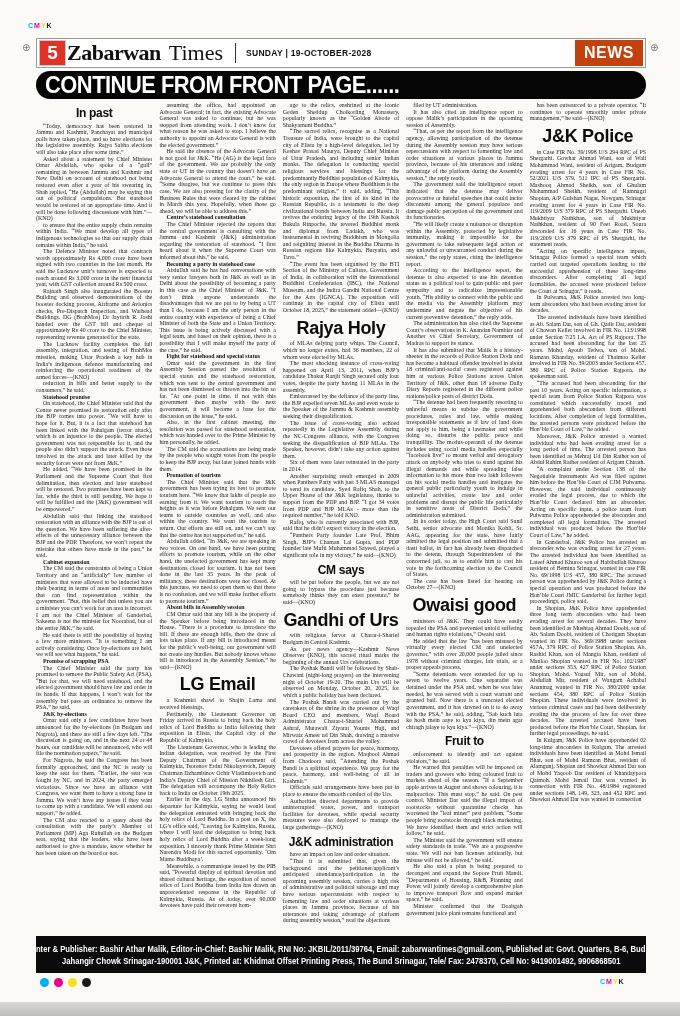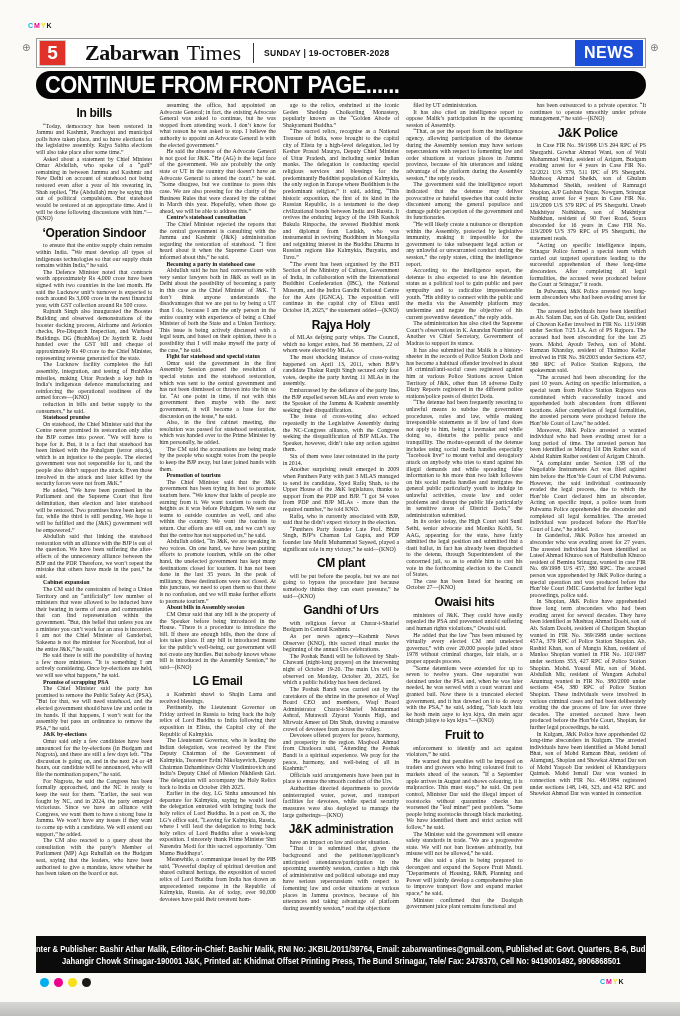--- a/index.html
+++ b/index.html
@@ -10,43 +10,43 @@
   .cmyk-letters span{display:inline-block;}
   .regmark{position:absolute;font:10px "DejaVu Sans",sans-serif;color:#777;}
   .dots{position:absolute;display:flex;gap:5px;}
   .dots i{width:9px;height:9px;border-radius:50%;display:block;}
   
   .hdr{position:absolute;left:36px;top:38px;width:610px;height:30px;background:#ffffff;
        border:1px solid #9a9a9a;display:flex;align-items:center;box-sizing:border-box;}
   .pgnum{width:25px;height:24px;margin-left:3px;background:#e03228;color:#fff;
          font:700 19px/24px "Liberation Sans",sans-serif;text-align:center;
          box-shadow:0 0 0 1px #c9c9c9;}
-  .masthead{margin-left:20px;white-space:nowrap;color:#111;text-align:right;}
+  .masthead{margin-left:2px;white-space:nowrap;color:#111;text-align:right;}
   .masthead .mb{font:700 22px "Liberation Serif",serif;letter-spacing:-0.5px;}
   .masthead .ml{font:400 22px "Liberation Serif",serif;margin-left:4px;}
   .mast-bar{width:1px;height:20px;background:#333;margin:0 10px 0 12px;}
   .dateline{font:700 8.5px "Liberation Sans",sans-serif;color:#111;letter-spacing:.3px;}
-  .news-badge{margin-left:auto;margin-right:2px;background:#1d4ed8;color:#fff;
+  .news-badge{margin-left:auto;margin-right:2px;background:#c2410c;color:#fff;
         font:700 16px/26px "Liberation Sans",sans-serif;padding:0 9px;height:26px;
         letter-spacing:.5px;}
   
   .banner{position:absolute;left:36px;top:71px;width:610px;height:28px;background:#050505;
           color:#fff;display:flex;align-items:center;box-sizing:border-box;padding-left:9px;border-radius:14px;}
   .banner span{font:700 23px "Liberation Sans",sans-serif;letter-spacing:-.5px;
           transform:scaleX(.95);transform-origin:left center;white-space:nowrap;}
   
   .cols{position:absolute;left:36px;top:102px;width:610px;height:830px;display:flex;gap:7px;
         overflow:hidden;}
   .col{flex:1 1 0;overflow:hidden;min-width:0;}
   .para{margin:0;text-indent:7px;font-size:5.9px;line-height:1.12;text-align:justify;
         color:#1d1d1d;}
   .subhead{margin:0;text-indent:7px;font-size:5.9px;line-height:1.12;font-weight:700;color:#111;}
   .hl{font-family:"Liberation Sans",sans-serif;font-weight:700;text-align:center;color:#0c0c0c;
       margin:5px 0 3px;letter-spacing:-.3px;line-height:1.05;}
-  .hl-lg{font-size:12px;}
+  .hl-lg{font-size:18px;}
   .hl-md{font-size:12px;}
   
   .footer{position:absolute;left:36px;top:936px;width:610px;height:37px;background:#0b0b0b;
           color:#fff;display:flex;flex-direction:column;justify-content:center;
           align-items:center;gap:2px;overflow:hidden;}
   .footer .fl{font:700 8.5px "Liberation Sans",sans-serif;white-space:nowrap;
           display:inline-block;transform:scaleX(.9);transform-origin:center;}
   .bottom-strip{position:absolute;left:0;top:1002px;width:680px;height:14px;
           background:linear-gradient(#d8d8d6,#bdbdbb);}
 </style>
@@ -69,24 +69,23 @@
     <div class="dateline">SUNDAY | 19-OCTOBER-2028</div>
     <div class="news-badge">NEWS</div>
   </div>
 
   <div class="banner">
     <span>CONTINUE FROM FRONT PAGE......</span>
   </div>
 
   <div class="cols">
       <div class="col">
-        <div class="hl hl-md">In bills</div>
+        <div class="hl hl-md">In past</div>
         <p class="para">“Today, democracy has been restored in Jammu and Kashmir, Panchayat and municipal polls have taken place, and so have elections for the legislative assembly. Rajya Sabha elections will also take place after some time.”</p>
         <p class="para">Asked about a statement by Chief Minister Omar Abdullah, who spoke of a “gulf” remaining in between Jammu and Kashmir and New Delhi on account of statehood not being restored even after a year of his swearing in, Shah replied, “He (Abdullah) may be saying this out of political compulsions. But statehood would be restored at an appropriate time. And it will be done following discussions with him.”—(KNO)</p>
-        <div class="hl hl-lg">‘Operation Sindoor</div>
         <p class="para">to ensure that the entire supply chain remains within India. “We must develop all types of indigenous technologies so that our supply chain remains within India,” he said.</p>
         <p class="para">The Defence Minister noted that contracts worth approximately Rs 4,000 crore have been signed with two countries in the last month. He said the Lucknow unit’s turnover is expected to reach around Rs 3,000 crore in the next financial year, with GST collection around Rs 500 crore.</p>
         <p class="para">Rajnath Singh also inaugurated the Booster Building and observed demonstrations of the booster docking process, Airframe and Avionics checks, Pre-Dispatch Inspection, and Warhead Buildings. DG (BrahMos) Dr Jaytirth R. Joshi handed over the GST bill and cheque of approximately Rs 40 crore to the Chief Minister, representing revenue generated for the state.</p>
         <p class="para">The Lucknow facility completes the full assembly, integration, and testing of BrahMos missiles, making Uttar Pradesh a key hub in India’s indigenous defence manufacturing and reinforcing the operational readiness of the armed forces—(KNO)</p>
         <p class="para">reduction in bills and better supply to the consumers,” he said.</p>
         <div class="subhead">Statehood promise</div>
         <p class="para">On statehood, the Chief Minister said that the Centre never promised its restoration only after the BJP comes into power. “We will have to hope for it. But, it is a fact that statehood has been linked with the Pahalgam (terror attack), which is an injustice to the people. The elected government was not responsible for it, and the people also didn’t support the attack. Even those involved in the attack and later killed by the security forces were not from J&amp;K.”</p>
         <p class="para">He added, “We have been promised in the Parliament and the Supreme Court that first delimitation, then election and later statehood will be restored. Two promises have been kept so far, while the third is still pending. We hope it will be fulfilled and the (J&amp;K) government will be empowered.”</p>
         <p class="para">Abdullah said that linking the statehood restoration with an alliance with the BJP is out of the question. We have been suffering the after-effects of the unnecessary alliance between the BJP and the PDP. Therefore, we won’t repeat the mistake that others have made in the past,” he said.</p>
         <div class="subhead">Cabinet expansion</div>
@@ -128,21 +127,21 @@
         <p class="para">“The event has been organised by the BTI Section of the Ministry of Culture, Government of India, in collaboration with the International Buddhist Confederation (IBC), the National Museum, and the Indira Gandhi National Centre for the Arts (IGNCA). The exposition will continue in the capital city of Elista until October 18, 2025,” the statement added—(KNO)</p>
         <div class="hl hl-lg">Rajya Holy</div>
         <p class="para">of MLAs defying party whips. The Council, which no longer exists, had 36 members, 22 of whom were elected by MLAs.</p>
         <p class="para">The most shocking instance of cross-voting happened on April 13, 2011, when BJP’s candidate Thakur Ranjit Singh secured only four votes, despite the party having 11 MLAs in the assembly.</p>
         <p class="para">Embarrassed by the defiance of the party line, the BJP expelled seven MLAs and even wrote to the Speaker of the Jammu &amp; Kashmir assembly seeking their disqualification.</p>
         <p class="para">The issue of cross-voting also echoed repeatedly in the Legislative Assembly during the NC-Congress alliance, with the Congress seeking the disqualification of BJP MLAs. The Speaker, however, didn’t take any action against them.</p>
         <p class="para">Six of them were later reinstated in the party in 2014.</p>
         <p class="para">Another surprising result emerged in 2009 when Panthers Party with just 3 MLAS managed to send its candidate, Syed Rafiq Shah, to the Upper House of the J&amp;K legislature, thanks to support from the PDP and BJP. “I got 34 votes from PDP and BJP MLAs - more than the required number,” he told KNO.</p>
         <p class="para">Rafiq, who is currently associated with BJP, said that he didn’t expect victory in the election.</p>
         <p class="para">“Panthers Party founder Late Prof. Bhim Singh, BJP’s Chaman Lal Gupta, and PDP founder late Mufti Muhammad Sayeed, played a significant role in my victory,” he said—(KNO)</p>
-        <div class="hl hl-md">CM plant</div>
+        <div class="hl hl-md">CM says</div>
         <p class="para">will be put before the people, but we are not going to bypass the procedure just because somebody thinks they can exert pressure,” he said—(KNO)</p>
         <div class="hl hl-lg">Gandhi of Urs</div>
         <p class="para">with religious fervor at Charar-i-Sharief Budgam in Central Kashmir.</p>
         <p class="para">As per news agency—Kashmir News Observer (KNO), this sacred ritual marks the beginning of the annual Urs celebrations.</p>
         <p class="para">The Poshak Bandi will be followed by Shab-Chawani (night-long prayers) on the intervening night of October 19-20. The main Urs will be observed on Monday, October 20, 2025, for which a public holiday has been declared.</p>
         <p class="para">The Poshak Bandi was carried out by the caretakers of the shrine in the presence of Waqf Board CEO and members, Waqf Board Administrator Charar-i-Sharief Mohammad Ashraf, Mutawali Ziyarat Younis Haji, and Mirwaiz Ameer ud Din Shah, drawing a massive crowd of devotees from across the valley.</p>
         <p class="para">Devotees offered prayers for peace, harmony, and prosperity in the region. Maqbool Ahmad from Chadoora said, “Attending the Poshak Bandi is a spiritual experience. We pray for the peace, harmony, and well-being of all in Kashmir.”</p>
         <p class="para">Officials said arrangements have been put in place to ensure the smooth conduct of the Urs.</p>
         <p class="para">Authorities directed departments to provide uninterrupted water, power, and transport facilities for devotees, while special security measures were also deployed to manage the large gatherings—(KNO)</p>
         <div class="hl hl-md">J&amp;K administration</div>
@@ -154,21 +153,21 @@
         <p class="para">It has also cited an intelligence report to oppose Malik’s participation in the upcoming session of Assembly.</p>
         <p class="para">“That, as per the report from the intelligence agency, allowing participation of the detenue during the Assembly session may have serious repercussions with respect to fomenting law and order situations at various places in Jammu province, because of his utterances and taking advantage of the platform during the Assembly session,” the reply reads.</p>
         <p class="para">The government said the intelligence report indicated that the detenue may deliver provocative or hateful speeches that could incite discontent among the general populace and damage public perception of the government and its functionaries.</p>
         <p class="para">“He will likely create a nuisance or disruption within the Assembly, protected by legislative immunity, making it impossible for the government to take subsequent legal action or any unlawful or unwarranted conduct during the session,” the reply states, citing the intelligence report.</p>
         <p class="para">According to the intelligence report, the detenue is also expected to use his detention status as a political tool to gain public and peer sympathy and to radicalize impressionable youth. “His ability to connect with the public and the media via the Assembly platform may undermine and negate the objective of his current preventive detention,” the reply adds.</p>
         <p class="para">The administration has also cited the Supreme Court’s observations in K. Anandan Nambiar and Another vs Chief Secretary, Government of Madras to support its stance.</p>
         <p class="para">It has also submitted that Malik is a history-sheeter in the records of Police Station Doda and has become a habitual offender involved in about 18 criminal/anti-social cases registered against him at various Police Stations across Union Territory of J&amp;K, other than 18 adverse Daily Diary Reports registered in the different police stations/police posts of district Doda.</p>
         <p class="para">“The detenue had been frequently resorting to unlawful means to subdue the government procedures, rules and law, while making irresponsible statements as if law of land does not apply to him, being a lawmaker and while doing so, disturbs the public peace and tranquillity. The modus-operandi of the detenue includes using social media handles especially “facebook live” to mount verbal and derogatory attack on anybody who tries to stand against his illegal demands and while spreading false information to his more than two lakh followers on his social media handles and instigates the general public particularly youth to indulge in unlawful activities, create law and order problems and disrupt the public life particularly in sensitive areas of District Doda,” the administration submitted.</p>
         <p class="para">In its order today, the High Court said Sunil Sethi, senior advocate and Monika Kohli, Sr. AAG, appearing for the state, have fairly admitted the legal position and submitted that a dasti ballot, in fact has already been dispatched to the detenu, through Superintendent of the concerned jail, so as to enable him to cast his vote in the forthcoming election to the Council of States.</p>
         <p class="para">The case has been listed for hearing on October 27—(KNO)</p>
-        <div class="hl hl-lg">Owaisi hits</div>
+        <div class="hl hl-lg">Owaisi good</div>
         <p class="para">ministers of J&amp;K. They could have easily repealed the PSA and prevented untold suffering and human rights violations,” Owaisi said.</p>
         <p class="para">He added that the law “has been misused by virtually every elected CM and unelected governor,” with over 20,000 people jailed since 1978 without criminal charges, fair trials, or a proper appeals process.</p>
         <p class="para">“Some detentions were extended for up to seven to twelve years. One separatist was detained under the PSA and, when he was later needed, he was served with a court warrant and granted bail. Now there is a truncated elected government, and it has dawned on it to do away with the PSA,” he said, adding, “Sab kuch luta ke hosh mein aaye to kya kiya, din mein agar chiragh jalaye to kya kiya.”—(KNO)</p>
         <div class="hl hl-md">Fruit to</div>
         <p class="para">enforcement to identify and act against violators,” he said.</p>
         <p class="para">He warned that penalties will be imposed on traders and growers who bring coloured fruit to markets ahead of the season. “If a September apple arrives in August and shows colouring, it is malpractice. This must stop,” he said. On pest control, Minister Dar said the illegal import of rootstocks without quarantine checks has worsened the “leaf miner” pest problem. “Some people bring rootstocks through black marketing. We have identified them and strict action will follow,” he said.</p>
         <p class="para">The Minister said the government will ensure safety standards in trade. “We are a progressive state. We will not ban licenses arbitrarily, but misuse will not be allowed,” he said.</p>
         <p class="para">He also said a plan is being prepared to decongest and expand the Sopore Fruit Mandi. “Departments of Housing, R&amp;B, Planning and Power will jointly develop a comprehensive plan to improve transport flow and expand market space,” he said.</p>
         <p class="para">Minister confirmed that the Doabgah government juice plant remains functional and</p>
       </div>

